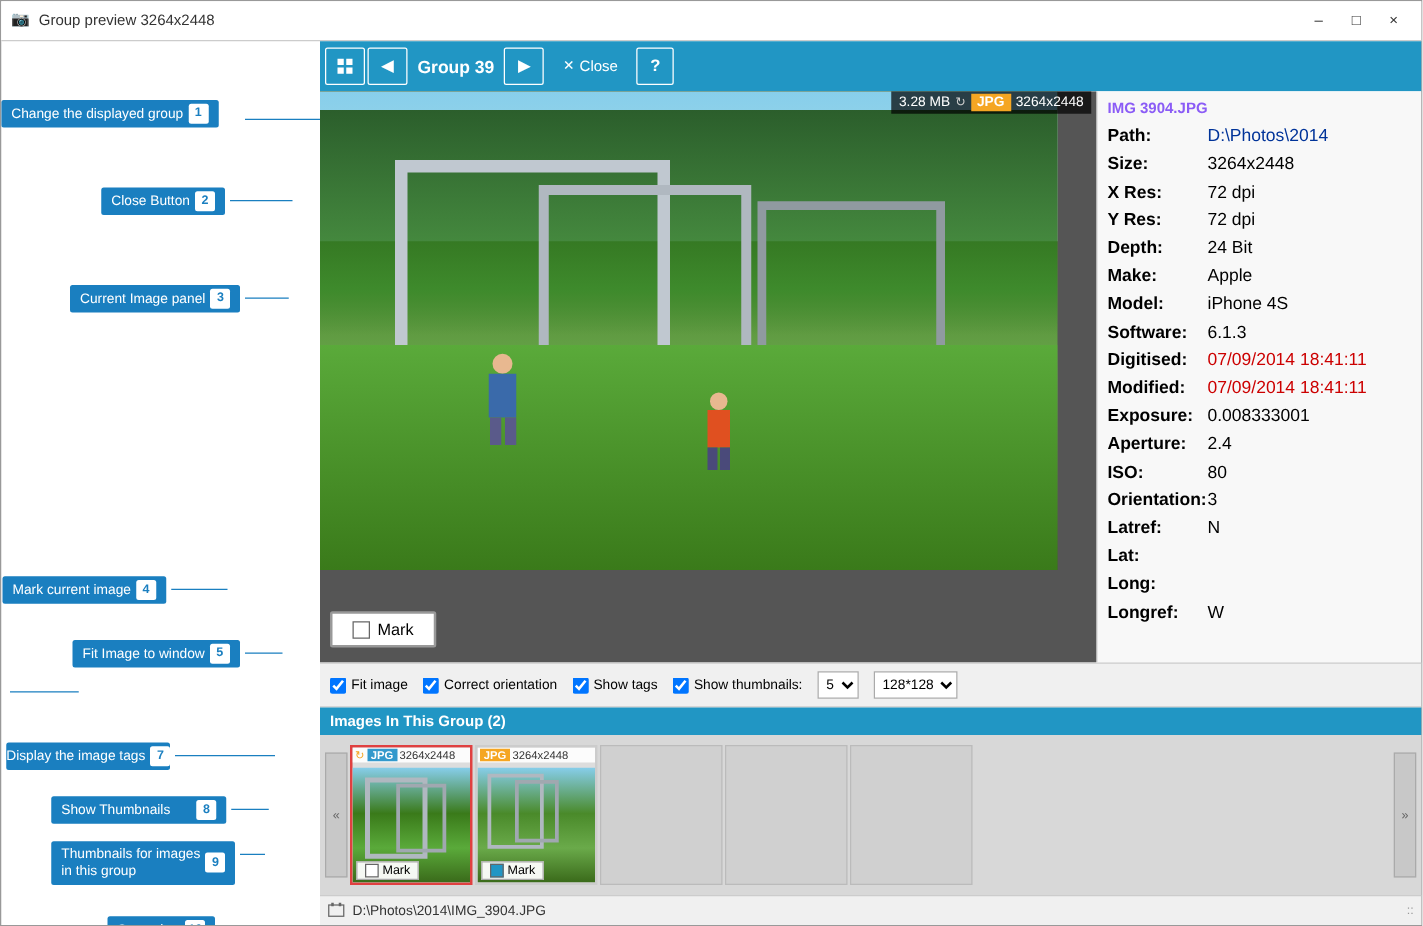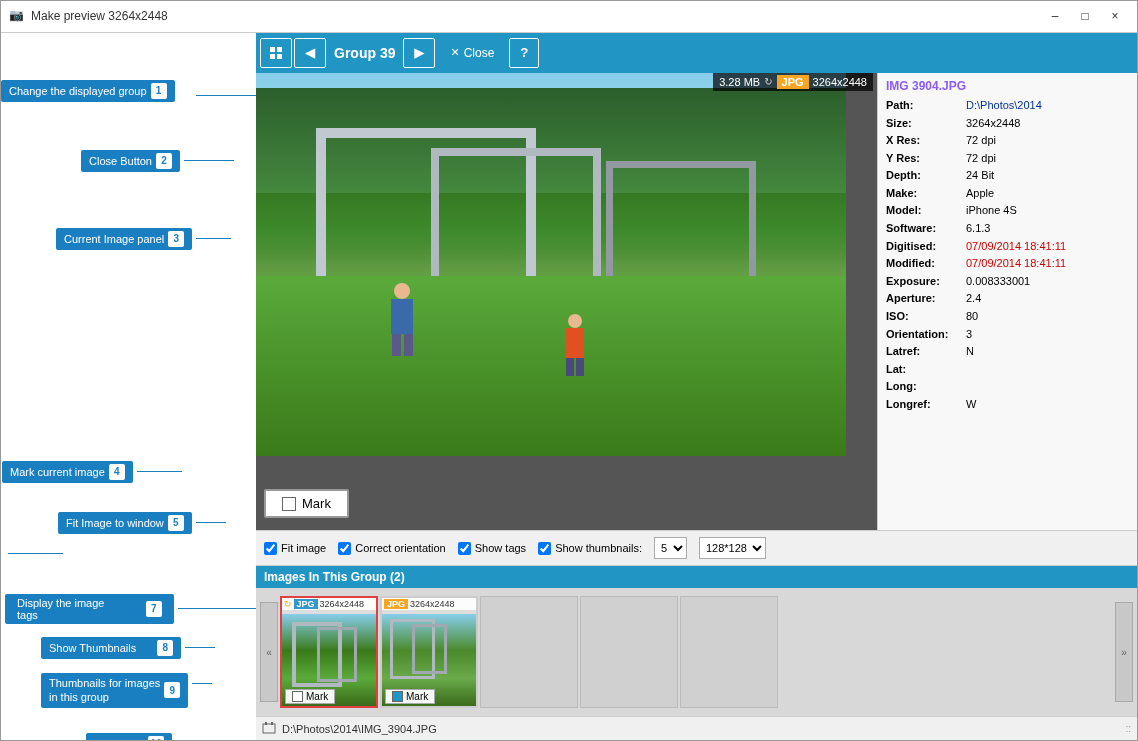--- a/index.html
+++ b/index.html
@@ -41,40 +41,40 @@
     .option-item input[type=checkbox] { width: 13px; height: 13px; }
     .option-select { height: 22px; border: 1px solid #aaa; background: #fff; font-size: 11px; padding: 0 2px; }
 
     
     .thumbnails-section { background: #2196c4; padding: 2px 4px; }
     .thumbnails-header { color: #fff; font-size: 12px; font-weight: bold; padding: 2px 4px; }
 
     
     .right-panel { width: 260px; background: #f8f8f8; border-left: 1px solid #ccc; padding: 6px 8px; overflow-y: auto; flex-shrink: 0; }
     .right-panel .filename { font-weight: bold; color: #8b5cf6; font-size: 12px; margin-bottom: 4px; }
-    .right-panel .prop-row { display: flex; font-size: 11px; line-height: 1.6; }
+    .right-panel .prop-row { display: flex; font-size: 14px; line-height: 1.6; }
     .right-panel .prop-key { font-weight: bold; color: #000; min-width: 80px; }
     .right-panel .prop-val { color: #000; }
     .right-panel .prop-val.blue { color: #003399; }
     .right-panel .prop-val.red { color: #cc0000; }
 
     
     .status-bar { height: 24px; background: #f0f0f0; border-top: 1px solid #ccc; display: flex; align-items: center; padding: 0 6px; font-size: 11px; color: #333; gap: 6px; }
 
     .full-layout { display: flex; height: calc(741px - 32px); }
     .center-col { display: flex; flex-direction: column; flex: 1; }
   </style>
 </head>
 <body>
 
 <div class="window">
 
   <div class="title-bar">
     <span class="title-bar-icon">📷</span>
-    <span class="title-bar-text">Make preview 3264x2448</span>
+    <span class="title-bar-text">Group preview 3264x2448</span>
     <div class="title-bar-controls">
       <button class="title-bar-btn">–</button>
       <button class="title-bar-btn">□</button>
       <button class="title-bar-btn close">×</button>
     </div>
   </div>
 
   <div class="full-layout">
 
     <div style="width:255px; position:relative; flex-shrink:0; overflow:hidden;">
@@ -120,21 +120,21 @@
             <span style="background:#fff; color:#1a7fc0; border-radius:2px; width:16px; height:16px; display:flex; align-items:center; justify-content:center; font-weight:bold; font-size:10px; flex-shrink:0;">5</span>
           </div>
           <div style="width:30px; height:1px; background:#1a7fc0;"></div>
         </div>
 
         <div style="position:absolute; top:520px; left:7px; display:flex; align-items:center; gap:4px; z-index:20;">
           <div style="width:55px; height:1px; background:#1a7fc0;"></div>
         </div>
 
         <div style="position:absolute; top:561px; left:4px; display:flex; align-items:center; gap:4px; z-index:20;">
-          <div style="background:#1a7fc0; color:#fff; font-size:11px; padding:3px 12px; border-radius:2px; display:flex; align-items:center; gap:21px;">
+          <div style="background:#1a7fc0; color:#fff; font-size:11px; padding:3px 0; border-radius:2px; display:flex; align-items:center; gap:4px;">
             <span>Display the image tags</span>
             <span style="background:#fff; color:#1a7fc0; border-radius:2px; width:16px; height:16px; display:flex; align-items:center; justify-content:center; font-weight:bold; font-size:10px; flex-shrink:0;">7</span>
           </div>
           <div style="width:80px; height:1px; background:#1a7fc0;"></div>
         </div>
 
         <div style="position:absolute; top:604px; left:40px; display:flex; align-items:center; gap:4px; z-index:20;">
           <div style="background:#1a7fc0; color:#fff; font-size:11px; padding:3px 8px; border-radius:2px; display:flex; align-items:center; gap:21px;">
             <span>Show Thumbnails</span>
             <span style="background:#fff; color:#1a7fc0; border-radius:2px; width:16px; height:16px; display:flex; align-items:center; justify-content:center; font-weight:bold; font-size:10px; flex-shrink:0;">8</span>

